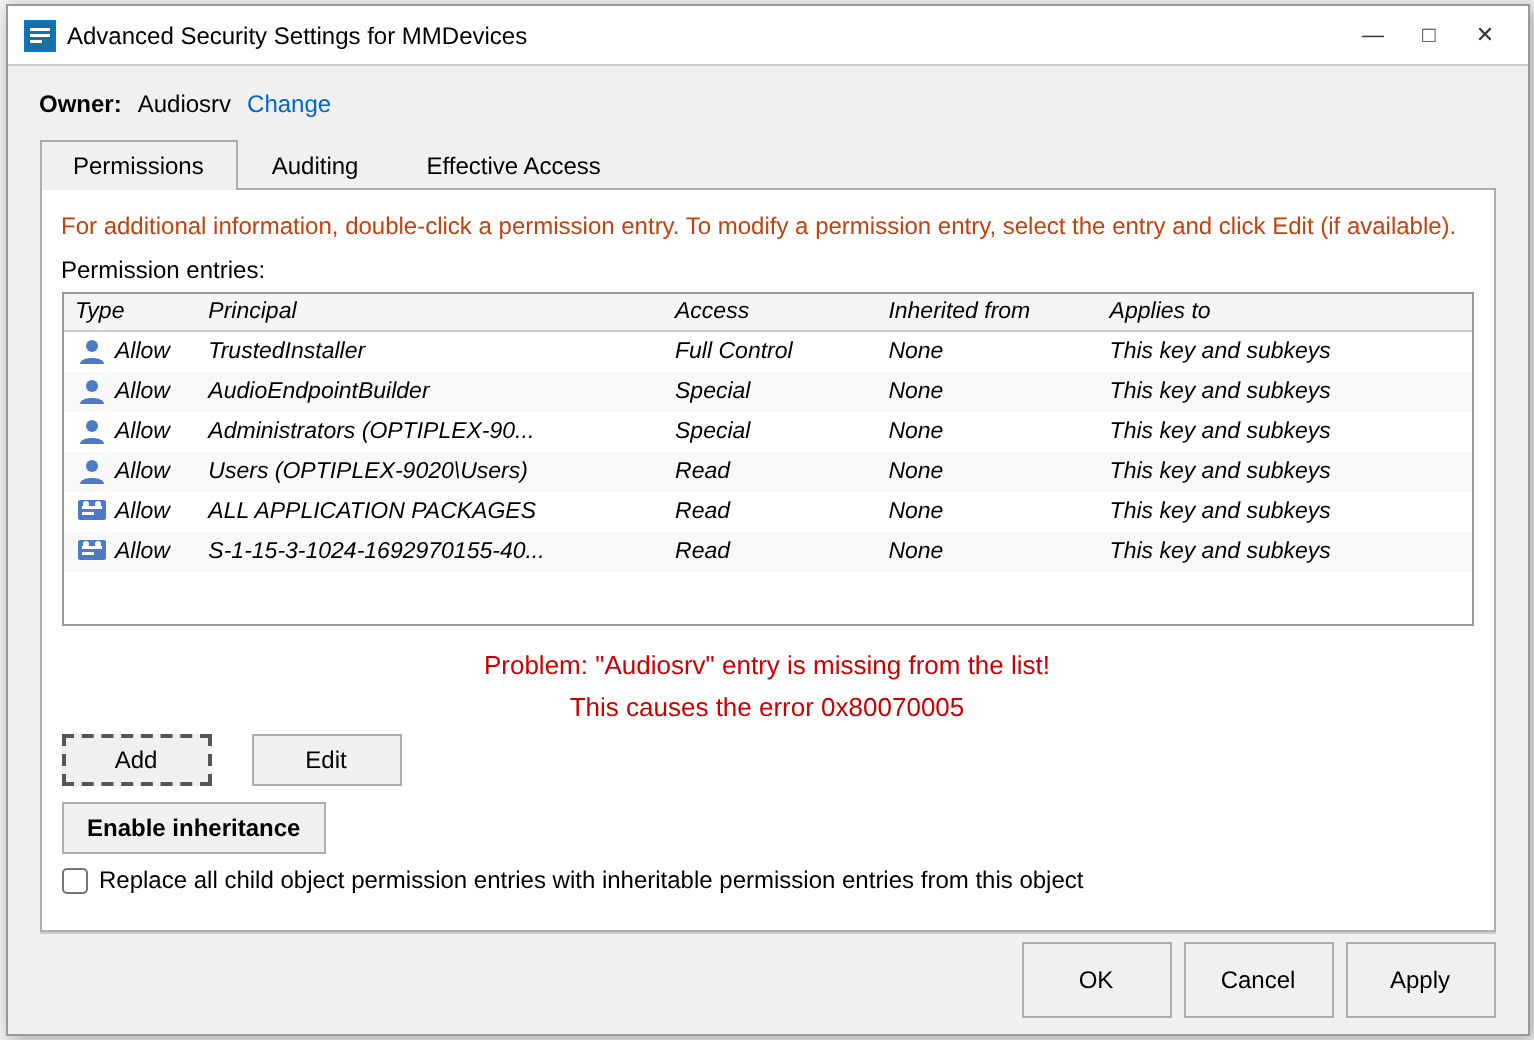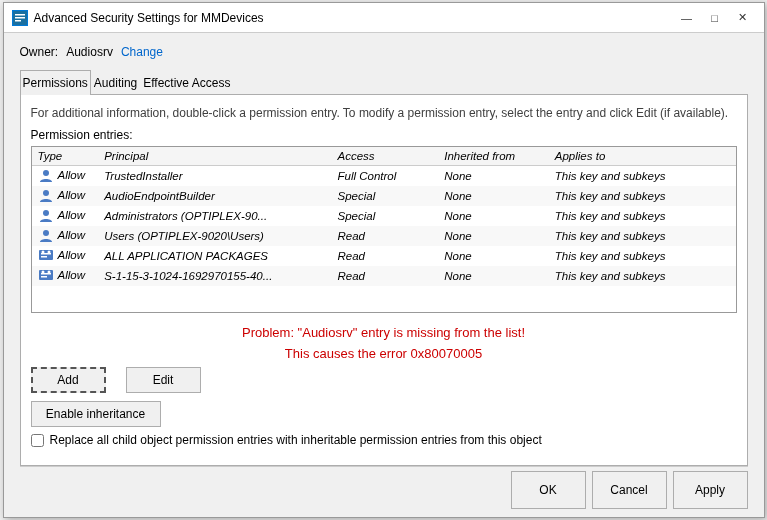--- a/index.html
+++ b/index.html
@@ -73,37 +73,38 @@
     }
     .owner-row {
       display: flex;
       align-items: center;
       margin-bottom: 10px;
       font-size: 12px;
     }
     .owner-label {
       margin-right: 8px;
       color: #000;
+      font-weight: bold;
     }
     .owner-value {
       margin-right: 8px;
       color: #000;
     }
     .owner-link {
       color: #0066cc;
       text-decoration: none;
       cursor: pointer;
     }
     .tabs {
       display: flex;
       border-bottom: 1px solid #adadad;
       margin-bottom: 0;
     }
     .tab {
-      padding: 5px 2px;
+      padding: 5px 16px;
       border: 1px solid transparent;
       border-bottom: none;
       cursor: pointer;
       background: transparent;
       font-size: 12px;
       position: relative;
       bottom: -1px;
       color: #000;
     }
     .tab.active {
@@ -117,21 +118,21 @@
       display: flex;
       flex-direction: column;
       border: 1px solid #adadad;
       border-top: none;
       padding: 10px;
       background: #fff;
       overflow: hidden;
     }
     .info-text {
       font-size: 12px;
-      color: #404040;
+      color: #c2410c;
       margin-bottom: 6px;
       line-height: 1.4;
     }
     .section-label {
       font-size: 12px;
       margin-bottom: 4px;
       color: #000;
     }
     .permission-table-container {
       border: 1px solid #999;
@@ -359,21 +360,21 @@
         <p class="problem-text">Problem:  "Audiosrv" entry is missing from the list!</p>
         <p class="problem-text">This causes the error 0x80070005</p>
       </div>
 
       <div class="bottom-buttons">
         <button class="btn add-btn">Add</button>
         <button class="btn">Edit</button>
       </div>
 
       <div class="inheritance-row">
-        <button class="btn" style="min-width:130px;">Enable inheritance</button>
+        <button class="btn" style="min-width:130px;font-weight:bold;">Enable inheritance</button>
       </div>
 
       <div class="checkbox-row">
         <input type="checkbox" style="">
         <label>Replace all child object permission entries with inheritable permission entries from this object</label>
       </div>
     </div>
 
     <div class="footer-buttons">
       <button class="footer-btn">OK</button>

